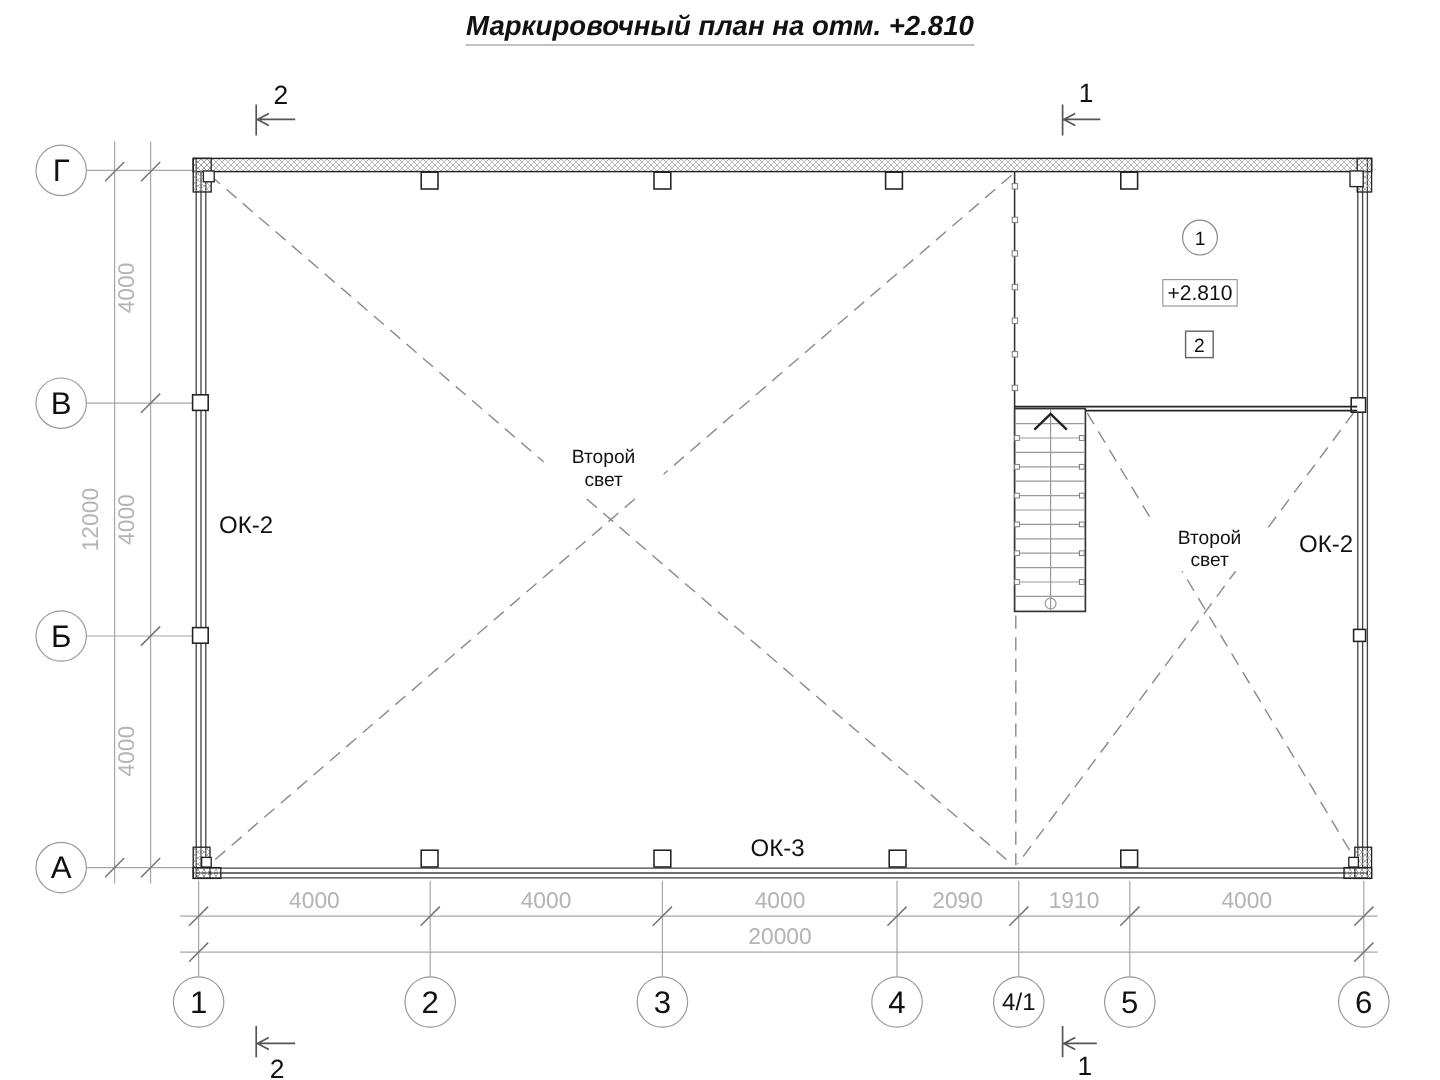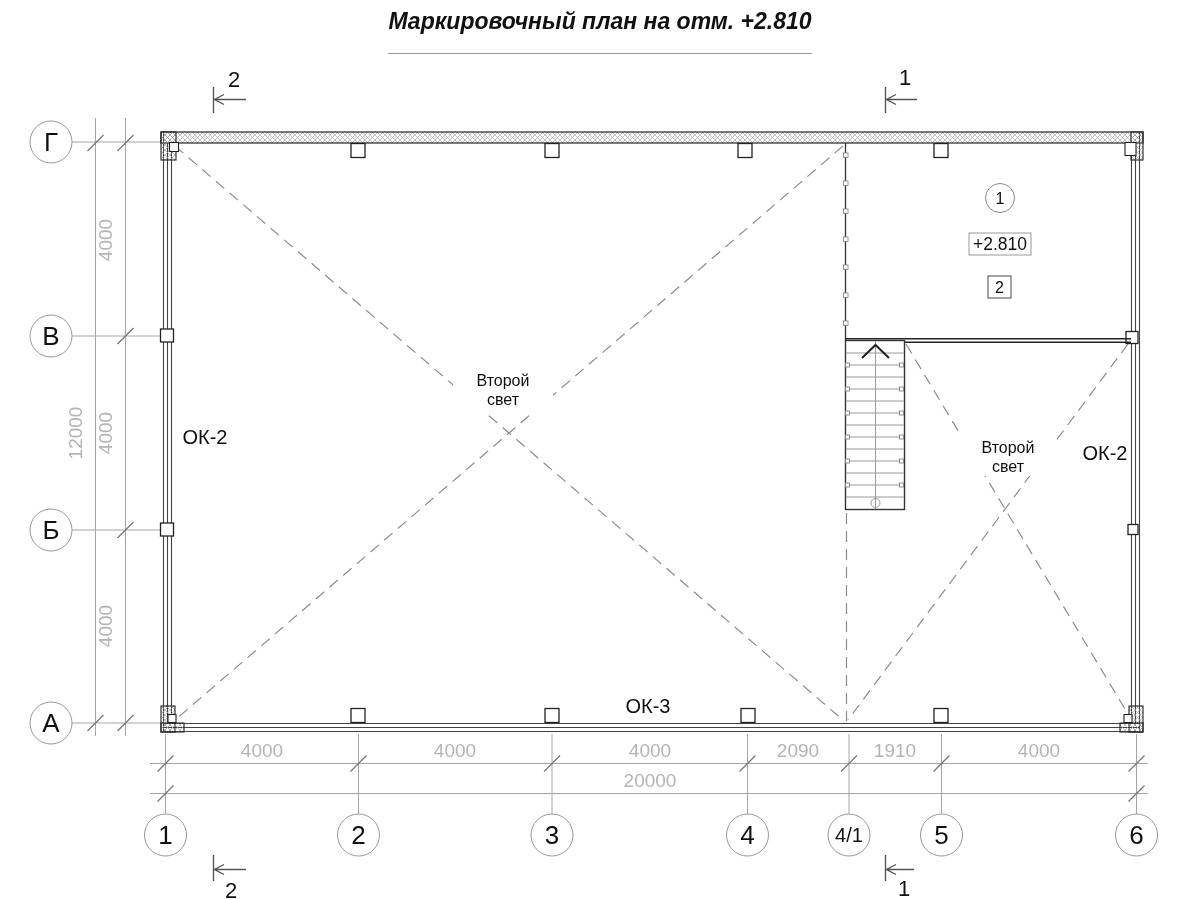--- a/index.html
+++ b/index.html
@@ -1,20 +1,20 @@
 <!DOCTYPE html>
 <html><head>
 <meta charset="utf-8">
 <style>
   html,body{margin:0;padding:0;background:#ffffff;}
   .canvas{position:relative;width:1200px;height:900px;background:#ffffff;overflow:hidden;
           font-family:"Liberation Sans",sans-serif;}
   .title{position:absolute;top:8px;left:0;width:100%;text-align:center;}
   .title span{font:italic 700 23px "Liberation Sans",sans-serif;color:#111;
-              border-bottom:1.5px solid #999;padding-bottom:19px;}
+              border-bottom:1.5px solid #999;padding-bottom:3px;}
   svg{position:absolute;top:0;left:0;}
   .t{font-family:"Liberation Sans",sans-serif;fill:#111;}
   .axis{font-size:26px;}
   .axis-sm{font-size:20px;}
   .dim{font-size:19px;fill:#b4b4b4;}
   .lbl{font-size:20px;}
   .void{font-size:16px;}
   .sec{font-size:22px;}
   .mk{font-size:16px;}
 </style>

